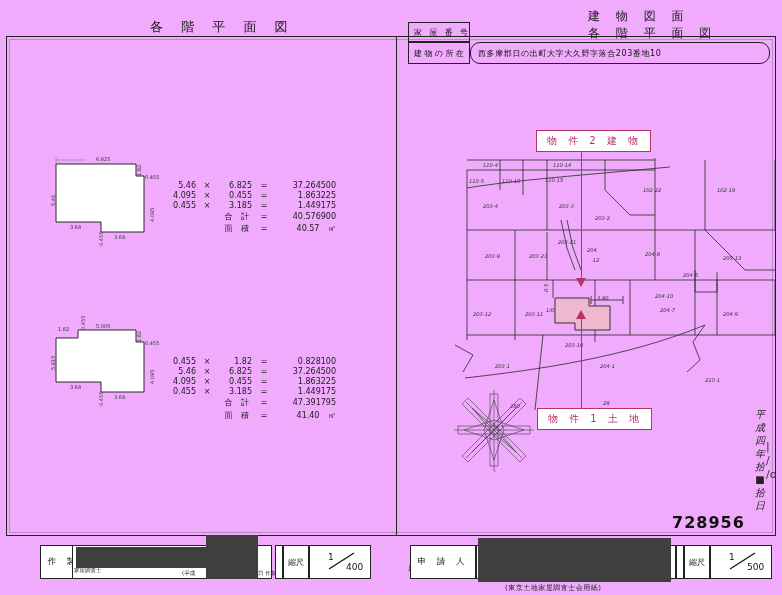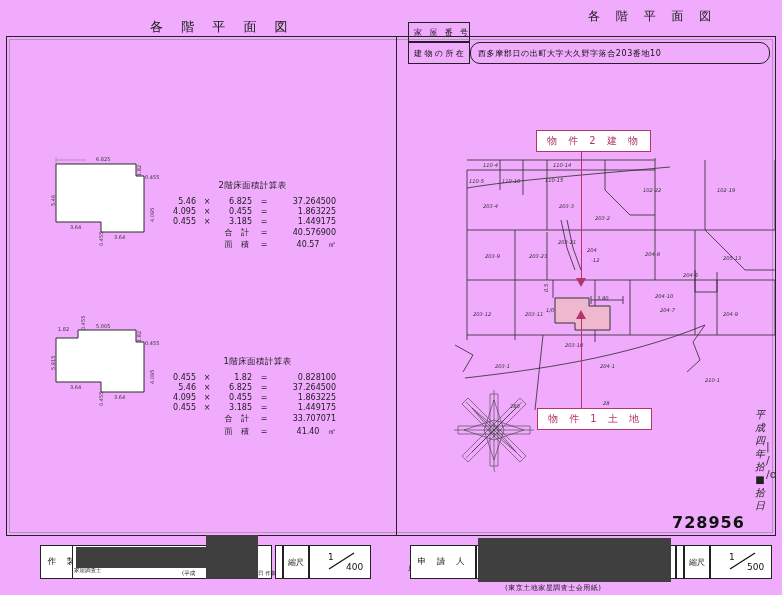--- a/index.html
+++ b/index.html
@@ -124,20 +124,21 @@
   #paper-note{position:absolute;left:505px;top:583px;font-size:7px;letter-spacing:.5px;color:#222;}
 </style>
 </head>
 <body>
 
 <div class="page">
 
   <div class="abs" id="title-left">各 階 平 面 図</div>
 
   <div class="abs" id="header-title-right">
+    <div>建 物 図 面</div>
     <div>各 階 平 面 図</div>
   </div>
 
   <div class="hdrbox" id="kaoku-label">
     <div class="cell">家 屋 番 号</div>
   </div>
   <div class="hdrbox" id="shozai-label">
     <div class="cell">建物の所在</div>
   </div>
   <div class="hdrbox" id="shozai-value">
@@ -158,21 +159,20 @@
     <span class="dim vert" style="left:2px;top:56px;">5.46</span>
     <span class="dim vert" style="left:88px;top:26px;">1.82</span>
     <span class="dim" style="left:97px;top:24px;">0.455</span>
     <span class="dim vert" style="left:101px;top:72px;">4.095</span>
     <span class="dim" style="left:22px;top:74px;">3.64</span>
     <span class="dim vert" style="left:50px;top:96px;">0.455</span>
     <span class="dim" style="left:66px;top:84px;">3.64</span>
   </div>
 
   <div class="calc" style="left:160px;top:180px;width:185px;">
-    <div class="cap">2階床面積計算表</div>
     <table>
       <tbody>
         <tr>
           <td class="a">5.46</td>
           <td class="op">×</td>
           <td class="b">6.825</td>
           <td class="eq">=</td>
           <td class="r">37.264500</td>
         </tr>
         <tr>
@@ -216,21 +216,20 @@
     <span class="dim vert" style="left:2px;top:60px;">5.915</span>
     <span class="dim vert" style="left:88px;top:32px;">1.82</span>
     <span class="dim" style="left:97px;top:30px;">0.455</span>
     <span class="dim vert" style="left:101px;top:74px;">4.095</span>
     <span class="dim" style="left:22px;top:74px;">3.64</span>
     <span class="dim vert" style="left:50px;top:96px;">0.455</span>
     <span class="dim" style="left:66px;top:84px;">3.64</span>
   </div>
 
   <div class="calc" style="left:160px;top:356px;width:195px;">
-    <div class="cap">1階床面積計算表</div>
     <table>
       <tbody>
         <tr>
           <td class="a">0.455</td>
           <td class="op">×</td>
           <td class="b">1.82</td>
           <td class="eq">=</td>
           <td class="r">0.828100</td>
         </tr>
         <tr>
@@ -250,21 +249,21 @@
         <tr>
           <td class="a">0.455</td>
           <td class="op">×</td>
           <td class="b">3.185</td>
           <td class="eq">=</td>
           <td class="r">1.449175</td>
         </tr>
         <tr>
           <td class="lbl" colspan="3">合  計</td>
           <td class="eq">=</td>
-          <td class="r">33.707071</td>
+          <td class="r">47.391795</td>
         </tr>
         <tr>
           <td class="lbl" colspan="3">面  積</td>
           <td class="eq">=</td>
           <td class="r">
             <span>41.40</span>
             <span style="margin-left:6px">㎡</span>
           </td>
         </tr>
       </tbody>

